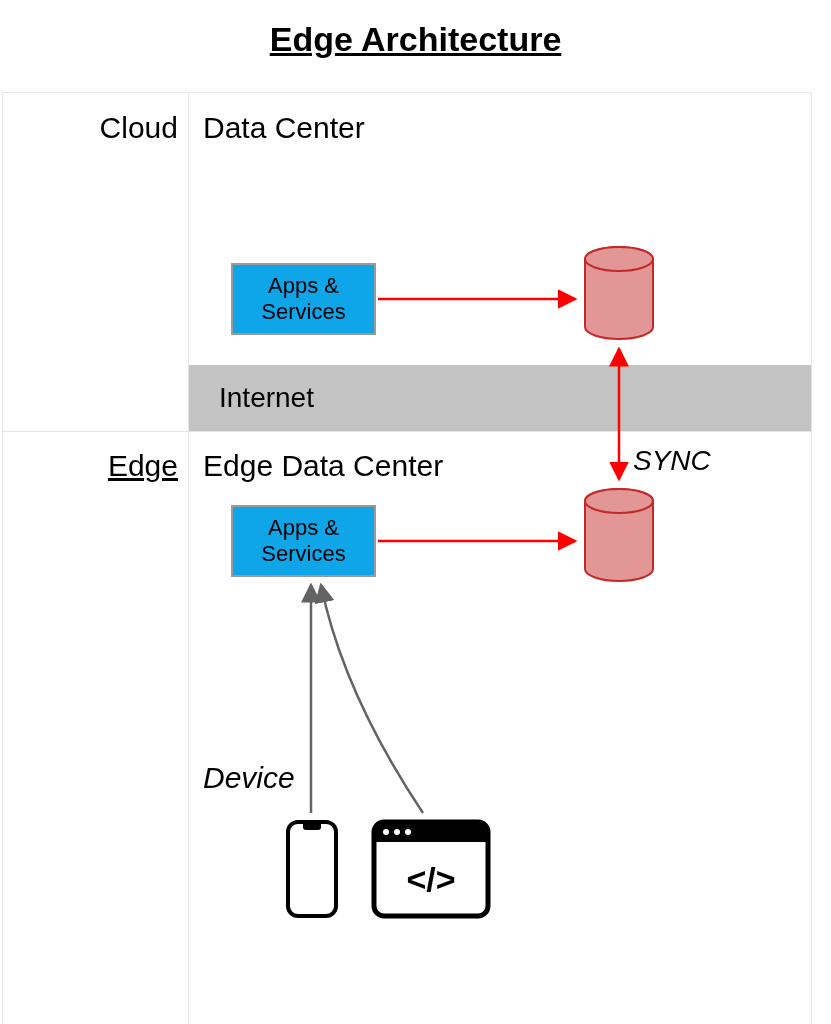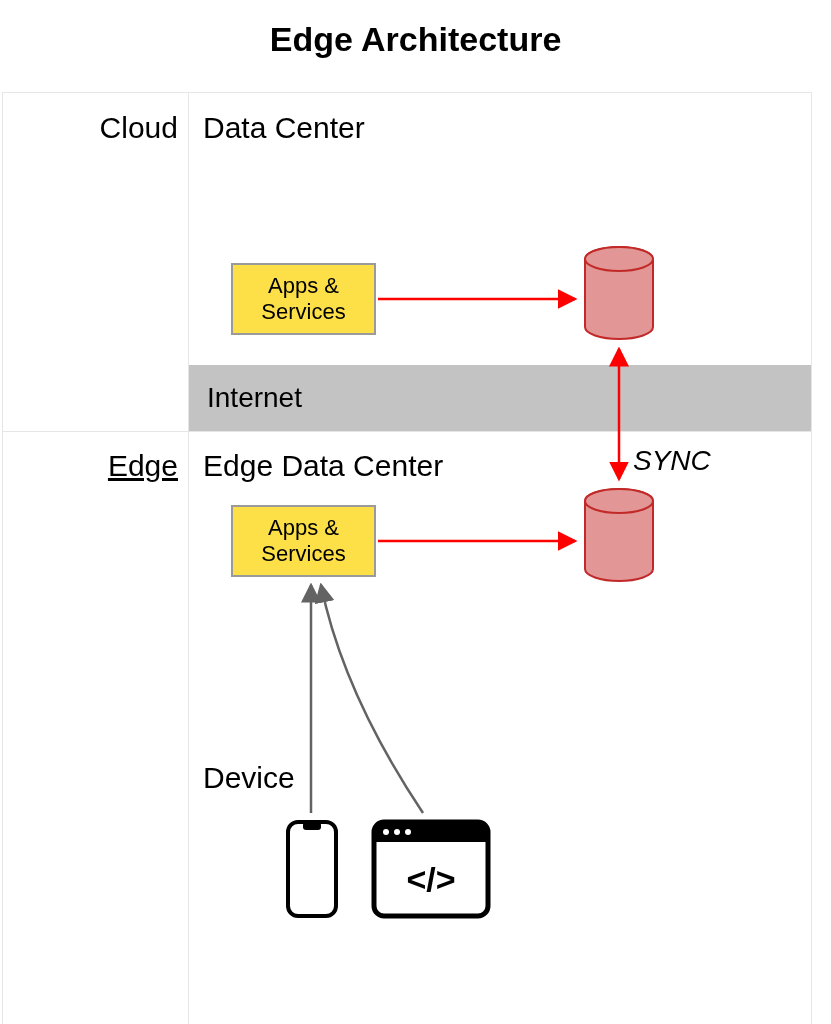--- a/index.html
+++ b/index.html
@@ -9,21 +9,21 @@
     background: #fff;
     font-family: Arial, Helvetica, sans-serif;
     color: #000;
   }
   .canvas { position: relative; width: 831px; height: 1024px; }
 
   .title {
     position: absolute;
     top: 20px; left: 0; width: 100%;
     text-align: center;
-    font-size: 34px; font-weight: 700;
+    font-size: 34px; font-weight: 700; text-decoration: underline;
   }
 
   
   .grid {
     position: absolute;
     left: 2px; top: 92px;
     width: 810px; height: 970px;
     border: 1px solid #e6e6e6;
   }
   .vline {
@@ -46,38 +46,38 @@
   .cloud-label { top: 18px; left: 0; }
   .edge-label  { top: 356px; left: 0; text-decoration: underline; }
 
   .section-label {
     position: absolute;
     font-size: 30px;
     left: 200px;
   }
   .dc-label  { top: 18px; }
   .edc-label { top: 356px; }
-  .dev-label { top: 668px; }
+  .dev-label { top: 668px; font-style: italic; }
 
   .network-band {
     position: absolute;
     left: 186px; right: 0;
     height: 66px;
     background: #c3c3c3;
     display: flex; align-items: center;
-    padding-left: 18px;
+    padding-left: 30px;
     font-size: 28px;
   }
   .internet-band { top: 272px; }
   .isp-band      { top: 580px; }
 
   .apps-box {
     position: absolute;
     width: 145px; height: 72px;
-    background: #fde047;
+    background: #0ea5e9;
     border: 2px solid #9a9a9a;
     display: flex; align-items: center; justify-content: center;
     text-align: center;
     font-size: 22px;
     line-height: 1.2;
   }
   .apps-top { left: 228px; top: 170px; }
   .apps-bot { left: 228px; top: 412px; }
 
   .db-cyl { position: absolute; }

